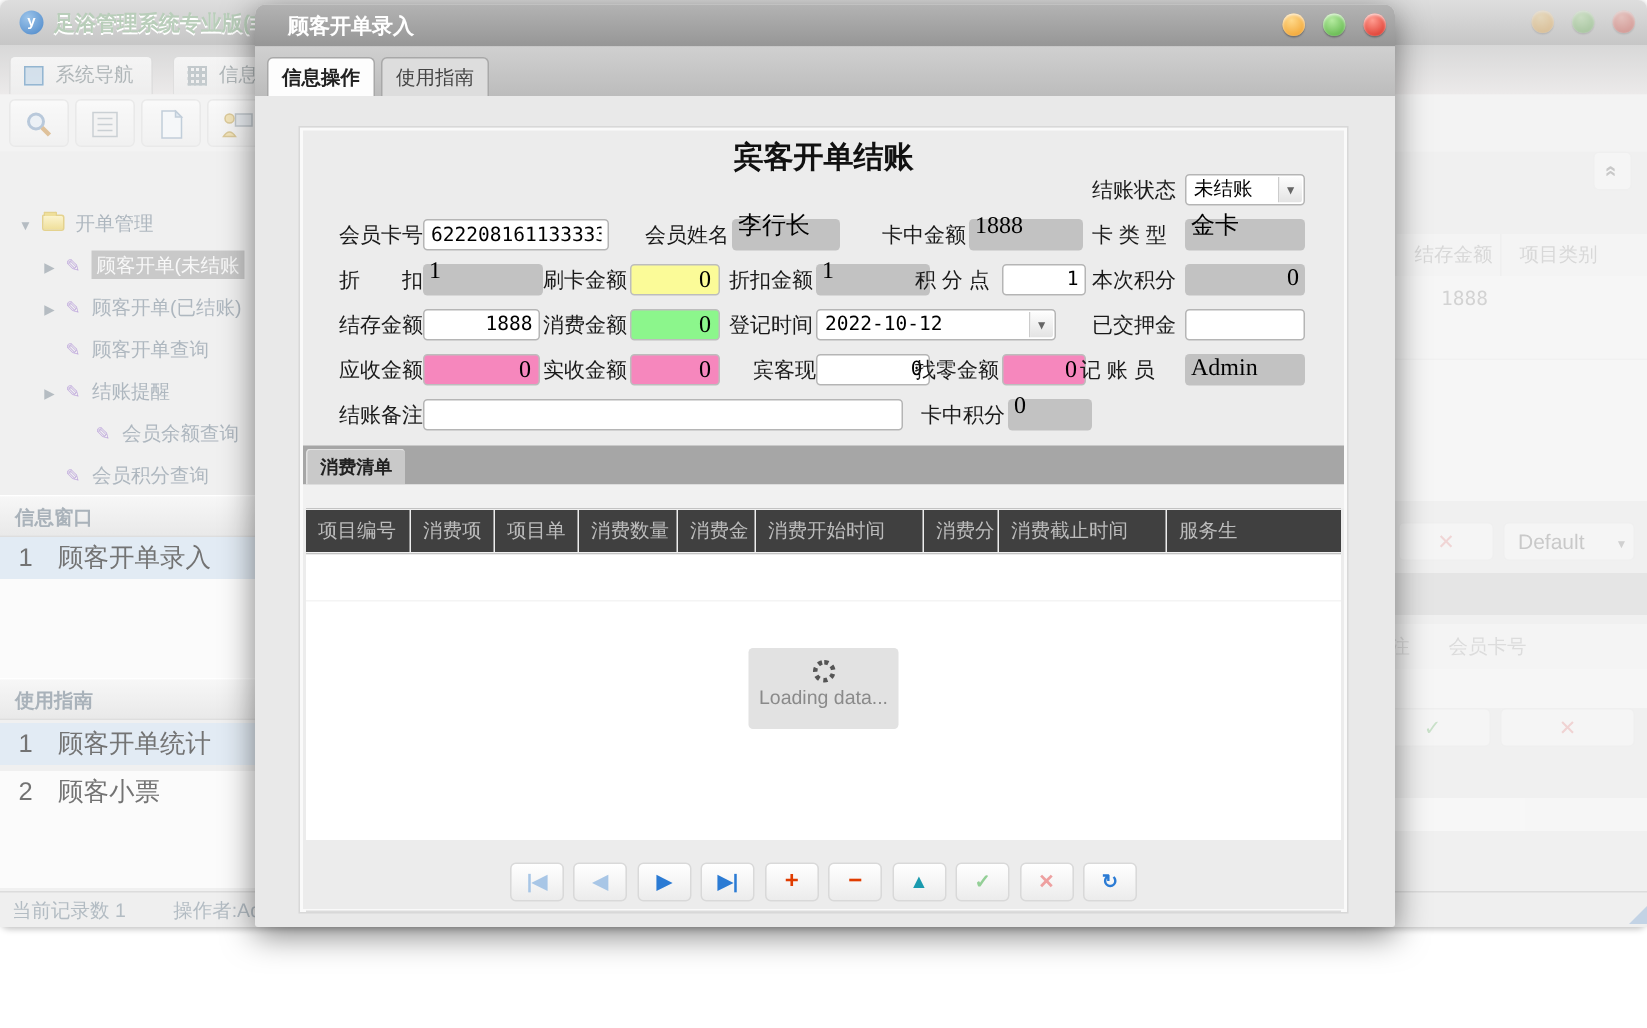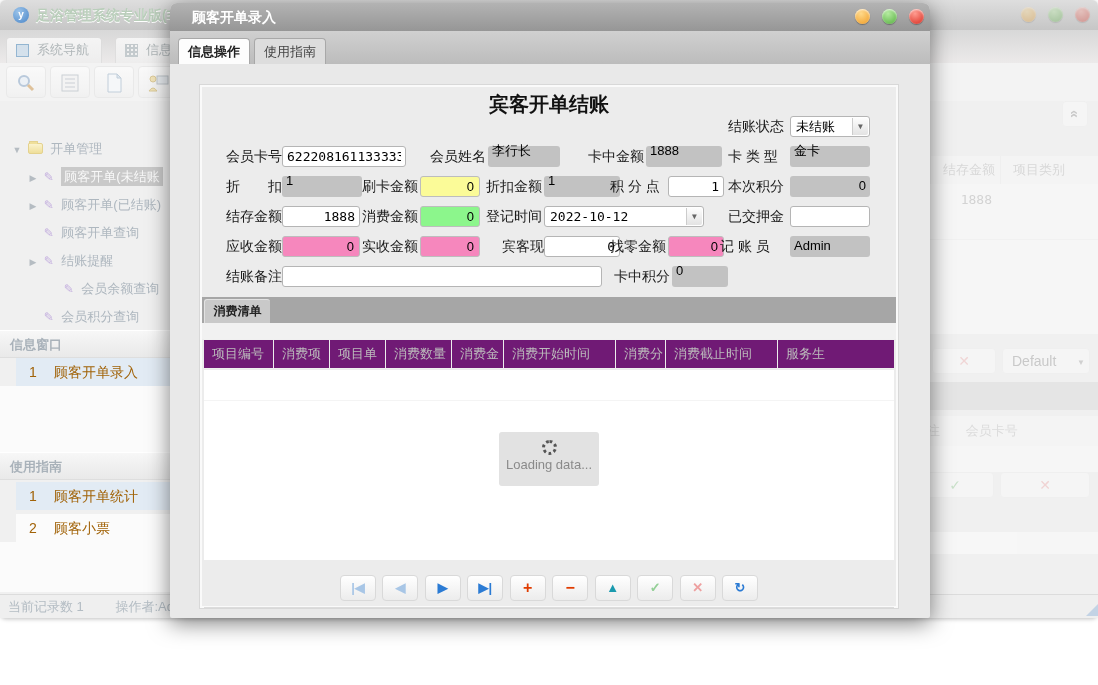--- a/index.html
+++ b/index.html
@@ -28,21 +28,21 @@
 
   
   #sidebar { position:absolute; left:0; top:101px; width:175px; height:493px; background:#f0f0f0; border-right:1px solid #e0e0e0; }
   .s-header { position:absolute; left:0; width:175px; height:28px; line-height:28px; padding-left:10px; font-size:13px; font-weight:bold; color:#a9b2ba; background:linear-gradient(#f7f7f7,#e9e9e9); border-top:1px solid #fff; border-bottom:1px solid #dedede; }
   .tree-row { position:absolute; left:0; width:175px; height:24px; line-height:24px; font-size:13px; color:#aeb7bf; }
   .tw { display:inline-block; width:14px; font-size:9px; color:#b5bcc2; text-align:center; }
   .folder { display:inline-block; width:15px; height:11px; background:linear-gradient(#fbf3cd,#efdf9a); border:1px solid #e4d28e; border-radius:1px 2px 2px 2px; position:relative; top:1px; margin-right:4px; }
   .folder::before { content:""; position:absolute; left:0; top:-3px; width:7px; height:2px; background:#efdf9a; border:1px solid #e4d28e; border-bottom:none; border-radius:1px 1px 0 0; }
   .pen { font-size:12px; color:#c3aede; margin-right:4px; }
   .tree-row.sel .lbl-t { background:#c9c9c9; color:#f8f8f8; padding:2px 3px; }
-  .s-item { position:absolute; left:16px; width:175px; height:28px; line-height:28px; font-size:14px; color:#a16207; }
+  .s-item { position:absolute; left:0; width:175px; height:28px; line-height:28px; font-size:17px; color:#737373; }
   .s-item .idx { display:inline-block; width:34px; text-align:center; }
   .s-item.hl { background:#e2ebf4; }
   .s-white { position:absolute; left:0; width:174px; background:#fbfbfb; }
 
   #mw-status { position:absolute; left:0; top:594px; width:100%; height:24px; background:#efefef; border-top:1px solid #dcdcdc; font-size:13px; color:#b3bcc3; line-height:23px; }
   #mw-status span { margin-left:8px; }
 
   
   #bg-right { position:absolute; left:905px; top:95px; width:193px; height:499px; opacity:.45; }
   .bgr { position:absolute; font-size:13px; color:#b8b8b8; }
@@ -56,35 +56,35 @@
   #md-macs { position:absolute; right:6px; top:6px; }
   #md-tabstrip { position:absolute; left:0; top:28px; width:100%; height:33px; background:linear-gradient(#d0d0d0,#bcbcbc); }
   .md-tab { position:absolute; top:7px; height:26px; border:1px solid #a8a8a8; border-bottom:none; border-radius:4px 4px 0 0; font-size:13px; line-height:25px; text-align:center; width:72px; }
   .md-tab.active { left:8px; background:#fdfdfd; font-weight:bold; color:#222; }
   .md-tab.idle { left:84px; background:#dddddd; color:#444; }
 
   #panel { position:absolute; left:30px; top:82px; width:698px; height:523px; background:#ececec; border:2px solid #fafafa; outline:1px solid #d8d8d8; }
   #form-title { position:absolute; left:0; top:4px; width:100%; text-align:center; font-size:20px; font-weight:bold; color:#111; }
 
   .lbl { position:absolute; font-size:14px; color:#1a1a1a; height:21px; line-height:21px; white-space:nowrap; }
-  .fld { position:absolute; height:21px; line-height:20px; font-family:Liberation Sans, sans-serif; font-size:13px; border-radius:3px; }
+  .fld { position:absolute; height:21px; line-height:20px; font-family:Liberation Serif, serif; font-size:16px; border-radius:3px; }
   .g  { background:#c2c2c2; color:#000; padding:0 4px; }
   .yw { background:#fbfb98; border:1px solid #bdbdbd; text-align:right; padding:0 5px; }
   .gn { background:#8cf68c; border:1px solid #bdbdbd; text-align:right; padding:0 5px; }
   .pk { background:#f687bd; border:1px solid #bdbdbd; text-align:right; padding:0 5px; }
   .w-input { position:absolute; height:21px; background:#fff; border:1px solid #b5b5b5; border-radius:3px; font-family:"DejaVu Sans Mono",monospace; font-size:13px; padding:0 4px; color:#000; }
   .w-input.rt { text-align:right; }
   .raise { position:relative; top:-5px; display:inline-block; }
   .dd { position:absolute; height:21px; background:#fff; border:1px solid #b5b5b5; border-radius:3px; font-size:13px; font-family:"DejaVu Sans Mono",monospace; line-height:19px; padding-left:5px; color:#000; }
   .dd .arrow { position:absolute; right:1px; top:1px; bottom:1px; width:16px; background:linear-gradient(#fdfdfd,#e3e3e3); border-left:1px solid #ccc; border-radius:0 2px 2px 0; font-size:8px; color:#666; text-align:center; line-height:17px; }
 
   #c-tabbar { position:absolute; left:0; top:210px; width:100%; height:26px; background:#a6a6a6; }
   #c-tab { position:absolute; left:2px; top:2px; width:66px; height:24px; background:#c9c9c9; border-top:1px solid #e2e2e2; border-left:1px solid #e2e2e2; border-radius:3px 3px 0 0; font-size:12px; font-weight:bold; color:#222; text-align:center; line-height:23px; }
   #c-gap { position:absolute; left:0; top:236px; width:100%; height:16px; background:#f1f1f1; }
-  #c-header { position:absolute; left:2px; top:252px; width:690px; height:30px; background:#701a75; border-top:1px solid #f0f0f0; border-bottom:1px solid #f0f0f0; display:flex; }
+  #c-header { position:absolute; left:2px; top:252px; width:690px; height:30px; background:#404040; border-top:1px solid #f0f0f0; border-bottom:1px solid #f0f0f0; display:flex; }
   .c-col { height:28px; line-height:28px; padding-left:8px; font-size:13px; color:#bcbcbc; border-right:1px solid #ededed; overflow:hidden; white-space:nowrap; }
   #c-body { position:absolute; left:2px; top:283px; width:690px; height:190px; background:#fff; }
   #c-rowline { position:absolute; left:0; top:30px; width:100%; height:1px; background:#f4f4f4; }
   #loading-box { position:absolute; left:295px; top:62px; width:100px; height:54px; background:#e2e2e2; border-radius:3px; text-align:center; }
   #spinner { width:15px; height:15px; border:3px dotted #555; border-radius:50%; margin:8px auto 2px; }
   #loading-text { font-size:13px; color:#8a8a8a; }
 
   #nav-bar { position:absolute; left:0; top:488px; width:100%; text-align:center; }
   .nav-btn { display:inline-block; width:36px; height:26px; margin:0 1px; background:linear-gradient(#ffffff,#ececec); border:1px solid #d9d9d9; border-radius:4px; font-size:13px; font-weight:bold; line-height:24px; text-align:center; vertical-align:top; }
   #nav-sep { position:absolute; left:2px; top:520px; width:690px; height:1px; background:#dcdcdc; }

